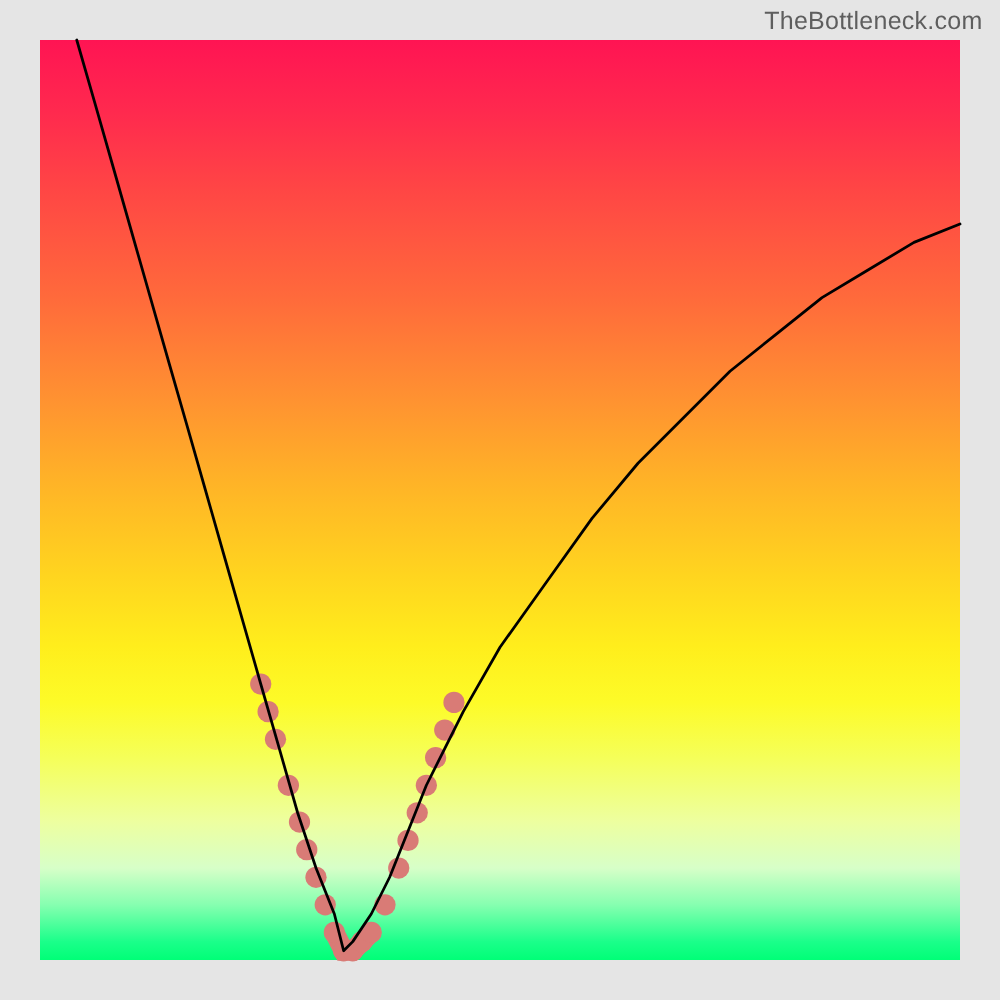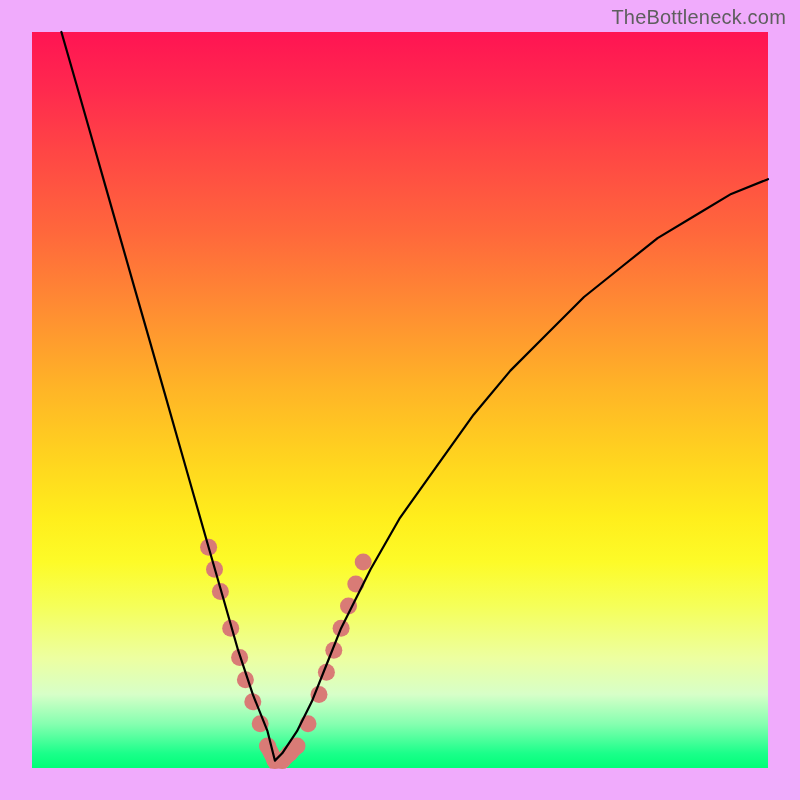--- a/index.html
+++ b/index.html
@@ -8,21 +8,21 @@
     width: 800px;
     height: 800px;
     overflow: hidden;
     background: #000;
     font-family: -apple-system, BlinkMacSystemFont, "Segoe UI", Arial, sans-serif;
   }
   .frame {
     position: relative;
     width: 800px;
     height: 800px;
-    background: #f0abfc;
+    background: #e5e5e5;
   }
   .plot-area {
     position: absolute;
     left: 32px;
     top: 32px;
     width: 736px;
     height: 736px;
     
     background: linear-gradient(
       to bottom,

